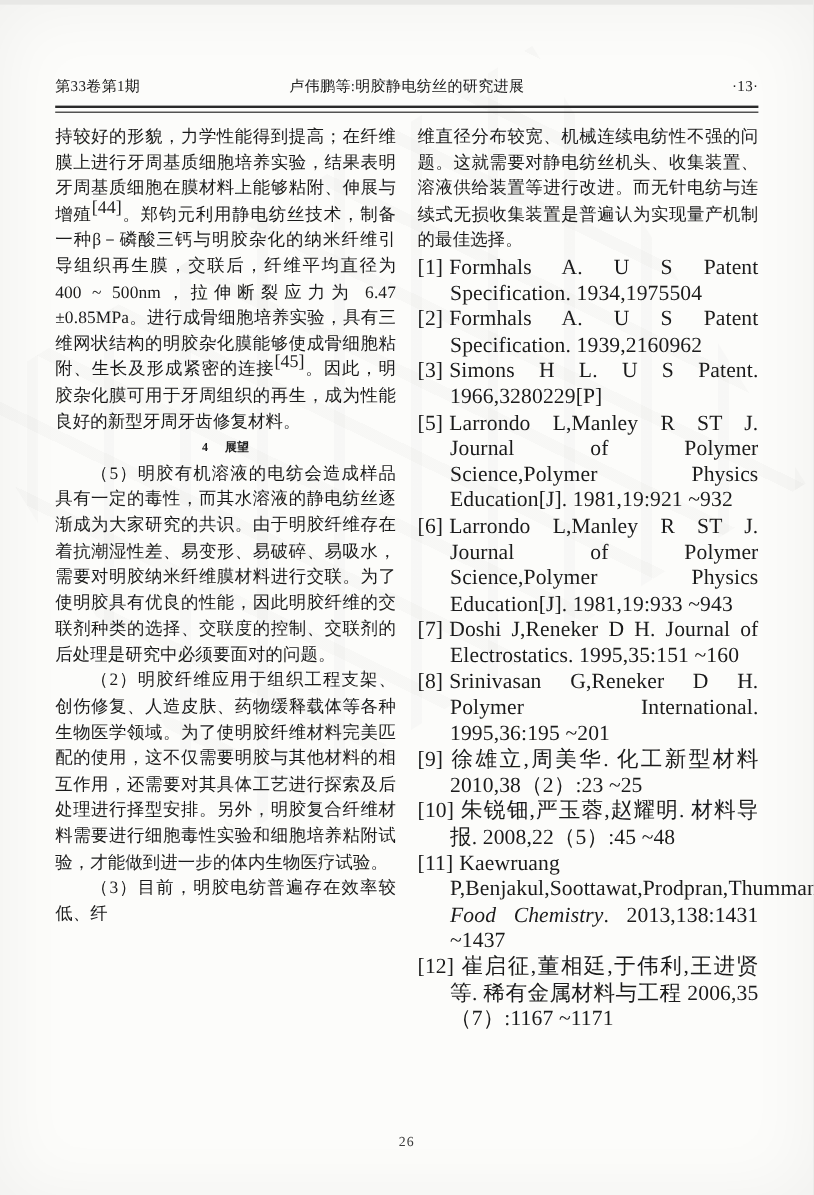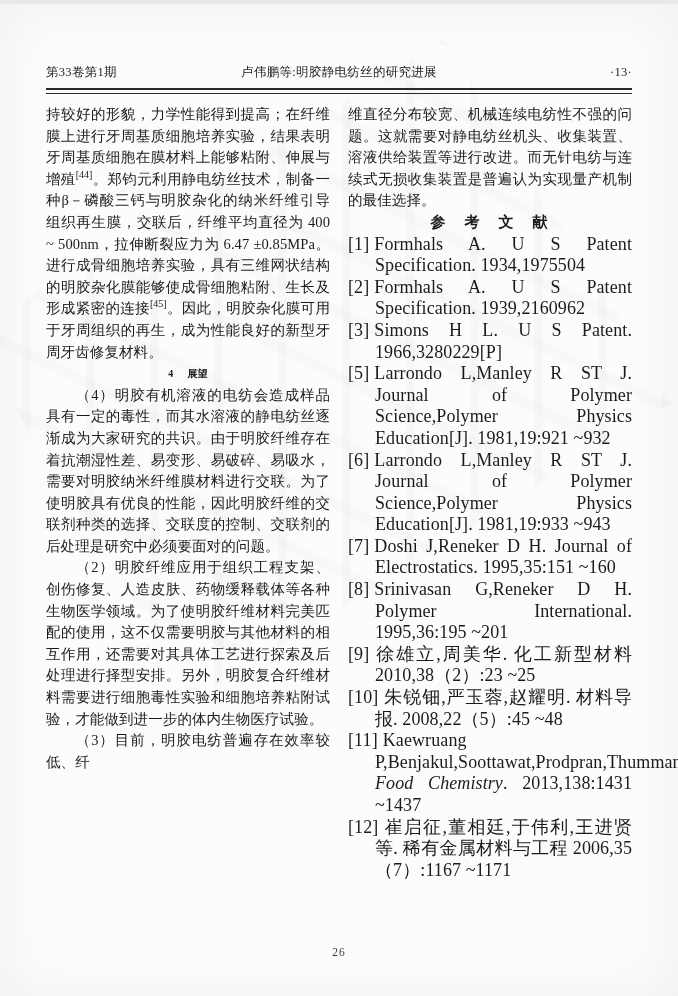--- a/index.html
+++ b/index.html
@@ -42,21 +42,21 @@
     display:flex;gap:18px;
   }
   .col{
     width:284px;
     font-size:14.5px;line-height:21.6px;
     text-align:justify;
     letter-spacing:0.1px;
   }
   .col p{margin:0;}
   .p-indent{text-indent:2.05em;}
-  sup.cite{font-size:10px;line-height:0;vertical-align:super;letter-spacing:0;}
+  sup.cite{font-size:15px;line-height:0;vertical-align:super;letter-spacing:0;}
   .section-heading{
     font-weight:bold;font-size:10px;line-height:21.6px;margin:0;
     text-align:center;
   }
   .section-heading .sec-no{margin-right:14px;}
   .refs-heading{
     font-weight:bold;font-size:15px;text-align:center;
     margin:5px 0 4px 0;letter-spacing:2px;
   }
   ul.refs{list-style:none;margin:0;padding:0;}
@@ -84,28 +84,27 @@
     <span class="h-center">卢伟鹏等:明胶静电纺丝的研究进展</span>
     <span class="h-right">·13·</span>
   </div>
   <div class="header-rule"></div>
 
   <div class="columns">
 
     <div class="col">
       <p><span>持较好的形貌，力学性能得到提高；在纤维膜上进行牙周基质细胞培养实验，结果表明牙周基质细胞在膜材料上能够粘附、伸展与增殖</span><sup class="cite">[44]</sup><span>。郑钧元利用静电纺丝技术，制备一种β－磷酸三钙与明胶杂化的纳米纤维引导组织再生膜，交联后，纤维平均直径为 400 ~ 500nm，拉伸断裂应力为 6.47 ±0.85MPa。进行成骨细胞培养实验，具有三维网状结构的明胶杂化膜能够使成骨细胞粘附、生长及形成紧密的连接</span><sup class="cite">[45]</sup><span>。因此，明胶杂化膜可用于牙周组织的再生，成为性能良好的新型牙周牙齿修复材料。</span></p>
       <p class="section-heading"><span class="sec-no">4</span><span>展望</span></p>
-      <p class="p-indent">（4）明胶有机溶液的电纺会造成样品具有一定的毒性，而其水溶液的静电纺丝逐渐成为大家研究的共识。由于明胶纤维存在着抗潮湿性差、易变形、易破碎、易吸水，需要对明胶纳米纤维膜材料进行交联。为了使明胶具有优良的性能，因此明胶纤维的交联剂种类的选择、交联度的控制、交联剂的后处理是研究中必须要面对的问题。</p>
+      <p class="p-indent">（5）明胶有机溶液的电纺会造成样品具有一定的毒性，而其水溶液的静电纺丝逐渐成为大家研究的共识。由于明胶纤维存在着抗潮湿性差、易变形、易破碎、易吸水，需要对明胶纳米纤维膜材料进行交联。为了使明胶具有优良的性能，因此明胶纤维的交联剂种类的选择、交联度的控制、交联剂的后处理是研究中必须要面对的问题。</p>
       <p class="p-indent">（2）明胶纤维应用于组织工程支架、创伤修复、人造皮肤、药物缓释载体等各种生物医学领域。为了使明胶纤维材料完美匹配的使用，这不仅需要明胶与其他材料的相互作用，还需要对其具体工艺进行探索及后处理进行择型安排。另外，明胶复合纤维材料需要进行细胞毒性实验和细胞培养粘附试验，才能做到进一步的体内生物医疗试验。</p>
       <p class="p-indent">（3）目前，明胶电纺普遍存在效率较低、纤</p>
     </div>
 
     <div class="col">
       <p>维直径分布较宽、机械连续电纺性不强的问题。这就需要对静电纺丝机头、收集装置、溶液供给装置等进行改进。而无针电纺与连续式无损收集装置是普遍认为实现量产机制的最佳选择。</p>
-      <p class="refs-heading">参　考　文　献</p>
       <ul class="refs">
         <li><span class="ref-label">[1]</span><span>Formhals A. U S Patent Specification. 1934,1975504</span></li>
         <li><span class="ref-label">[2]</span><span>Formhals A. U S Patent Specification. 1939,2160962</span></li>
         <li><span class="ref-label">[3]</span><span>Simons H L. U S Patent. 1966,3280229[P]</span></li>
         <li><span class="ref-label">[5]</span><span>Larrondo L,Manley R ST J. Journal of Polymer Science,Polymer Physics Education[J]. 1981,19:921 ~932</span></li>
         <li><span class="ref-label">[6]</span><span>Larrondo L,Manley R ST J. Journal of Polymer Science,Polymer Physics Education[J]. 1981,19:933 ~943</span></li>
         <li><span class="ref-label">[7]</span><span>Doshi J,Reneker D H. Journal of Electrostatics. 1995,35:151 ~160</span></li>
         <li><span class="ref-label">[8]</span><span>Srinivasan G,Reneker D H. Polymer International. 1995,36:195 ~201</span></li>
         <li><span class="ref-label">[9]</span><span>徐雄立,周美华. 化工新型材料 2010,38（2）:23 ~25</span></li>
         <li><span class="ref-label">[10]</span><span>朱锐钿,严玉蓉,赵耀明. 材料导报. 2008,22（5）:45 ~48</span></li>

